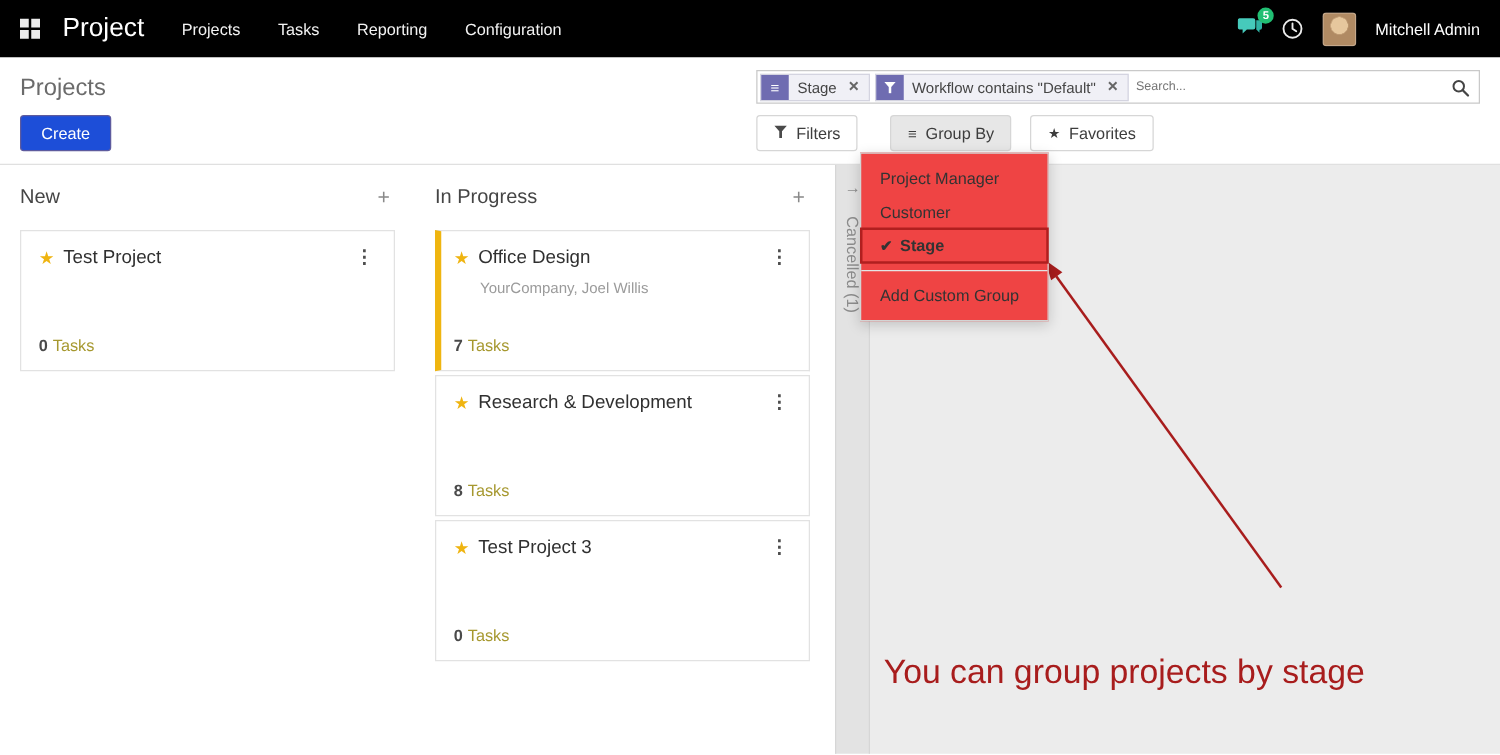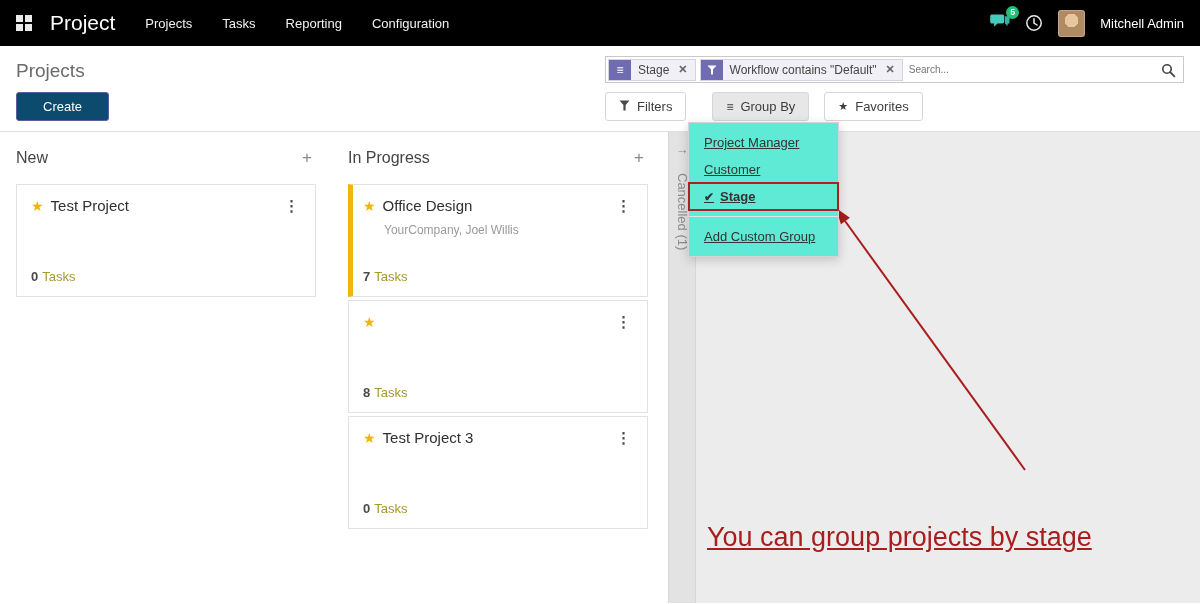--- a/index.html
+++ b/index.html
@@ -43,22 +43,22 @@
   }
   .facet { display:flex; align-items:stretch; border:1px solid #d4d4e0; background:#f0f0f6; margin-right:4px; height:22px; }
   .facet-icon { width:22px; background:#6f6cb1; color:#fff; display:flex; align-items:center; justify-content:center; font-size:12px; }
   .facet-label { padding:0 7px; font-size:12px; color:#454545; display:flex; align-items:center; white-space:nowrap; }
   .facet-close { padding:0 7px 0 2px; font-size:11px; color:#666; display:flex; align-items:center; cursor:pointer; font-weight:bold; }
   .search-input { flex:1; border:0; outline:0; font-size:10px; color:#555; min-width:50px; background:transparent; }
   .search-mag { position:absolute; right:7px; top:6px; cursor:pointer; }
 
   .cp-row2 { display:flex; margin-top:9px; align-items:flex-start; }
   .create-btn {
-    background:#0c4a6e; border:1px solid #5e5b9e; color:#fff; font-size:13px;
-    padding:6px 26px; border-radius:3px; cursor:pointer;
+    background:#1d4ed8; border:1px solid #5e5b9e; color:#fff; font-size:13px;
+    padding:6px 16px; border-radius:3px; cursor:pointer;
   }
   .controls { margin-left:auto; width:579px; display:flex; }
   .ctrl-btn {
     background:#fff; border:1px solid #d6d6d6; border-radius:3px; font-size:13px; color:#3d3d3d;
     padding:6px 13px; display:flex; align-items:center; gap:7px; cursor:pointer; white-space:nowrap;
   }
   .ctrl-btn.active { background:#e7e7e7; }
   .ctrl-gap-a { margin-right:26px;align-items:center; } .ctrl-gap-b { margin-right:15px; }
   .glyph-sm { font-size:12px; }
   .star-dark { font-size:11px; color:#3d3d3d; }
@@ -88,35 +88,35 @@
   .collapsed-strip {
     width:28px; background:#e3e3e3; border-left:1px solid #d6d6d6; border-right:1px solid #d6d6d6;
     display:flex; flex-direction:column; align-items:center; padding-top:10px; cursor:pointer;
   }
   .collapse-arrow { color:#8d8d8d; font-size:13px; }
   .collapsed-title { writing-mode:vertical-rl; font-size:13px; color:#8d8d8d; margin-top:16px; white-space:nowrap; }
   .gray-region { flex:1; background:#ececec; }
 
   
   .dropdown {
-    position:absolute; left:688px; top:122px; width:151px; background:#5eead4;
+    position:absolute; left:688px; top:122px; width:151px; background:#ef4444;
     border:1px solid #d4d4d4; box-shadow:0 3px 10px rgba(0,0,0,.18);
-    padding:6px 0; z-index:50; font-size:13px; color:#333;text-decoration:underline;
+    padding:6px 0; z-index:50; font-size:13px; color:#333;
   }
   .dd-item { padding:6px 15px; cursor:pointer; white-space:nowrap; }
   .dd-item.checked { font-weight:bold; display:flex; align-items:center; gap:6px; }
   .dd-item.highlight { outline:2px solid #b01f1f; outline-offset:-1px; }
   .dd-check { font-size:12px; }
   .dd-sep { border-top:1px solid #e4e4e4; margin:6px 0; }
 
   
   .annot-arrow { position:absolute; left:818px; top:198px; z-index:40; pointer-events:none; }
   .annot-text {
     position:absolute; left:707px; top:522px; z-index:40; pointer-events:none;
-    font-size:27px; color:#a81d1d; white-space:nowrap;text-decoration:underline;
+    font-size:27px; color:#a81d1d; white-space:nowrap;
   }
 </style>
 </head>
 <body>
 
 <div class="navbar">
   <div class="apps-icon">
       <i></i>
       <i></i>
       <i></i>
@@ -230,20 +230,21 @@
           <span class="kebab">⋮</span>
         </div>
         <div class="card-sub">YourCompany, Joel Willis</div>
         <div class="card-count">
           <span class="count-num">7</span><span class="count-label">Tasks</span>
         </div>
       </div>
       <div class="card">
         <div class="card-top">
           <span class="star">★</span>
+          <span class="card-title">Research &amp; Development</span>
           <span class="kebab">⋮</span>
         </div>
         <div class="card-count">
           <span class="count-num">8</span><span class="count-label">Tasks</span>
         </div>
       </div>
       <div class="card">
         <div class="card-top">
           <span class="star">★</span>
           <span class="card-title">Test Project 3</span>

